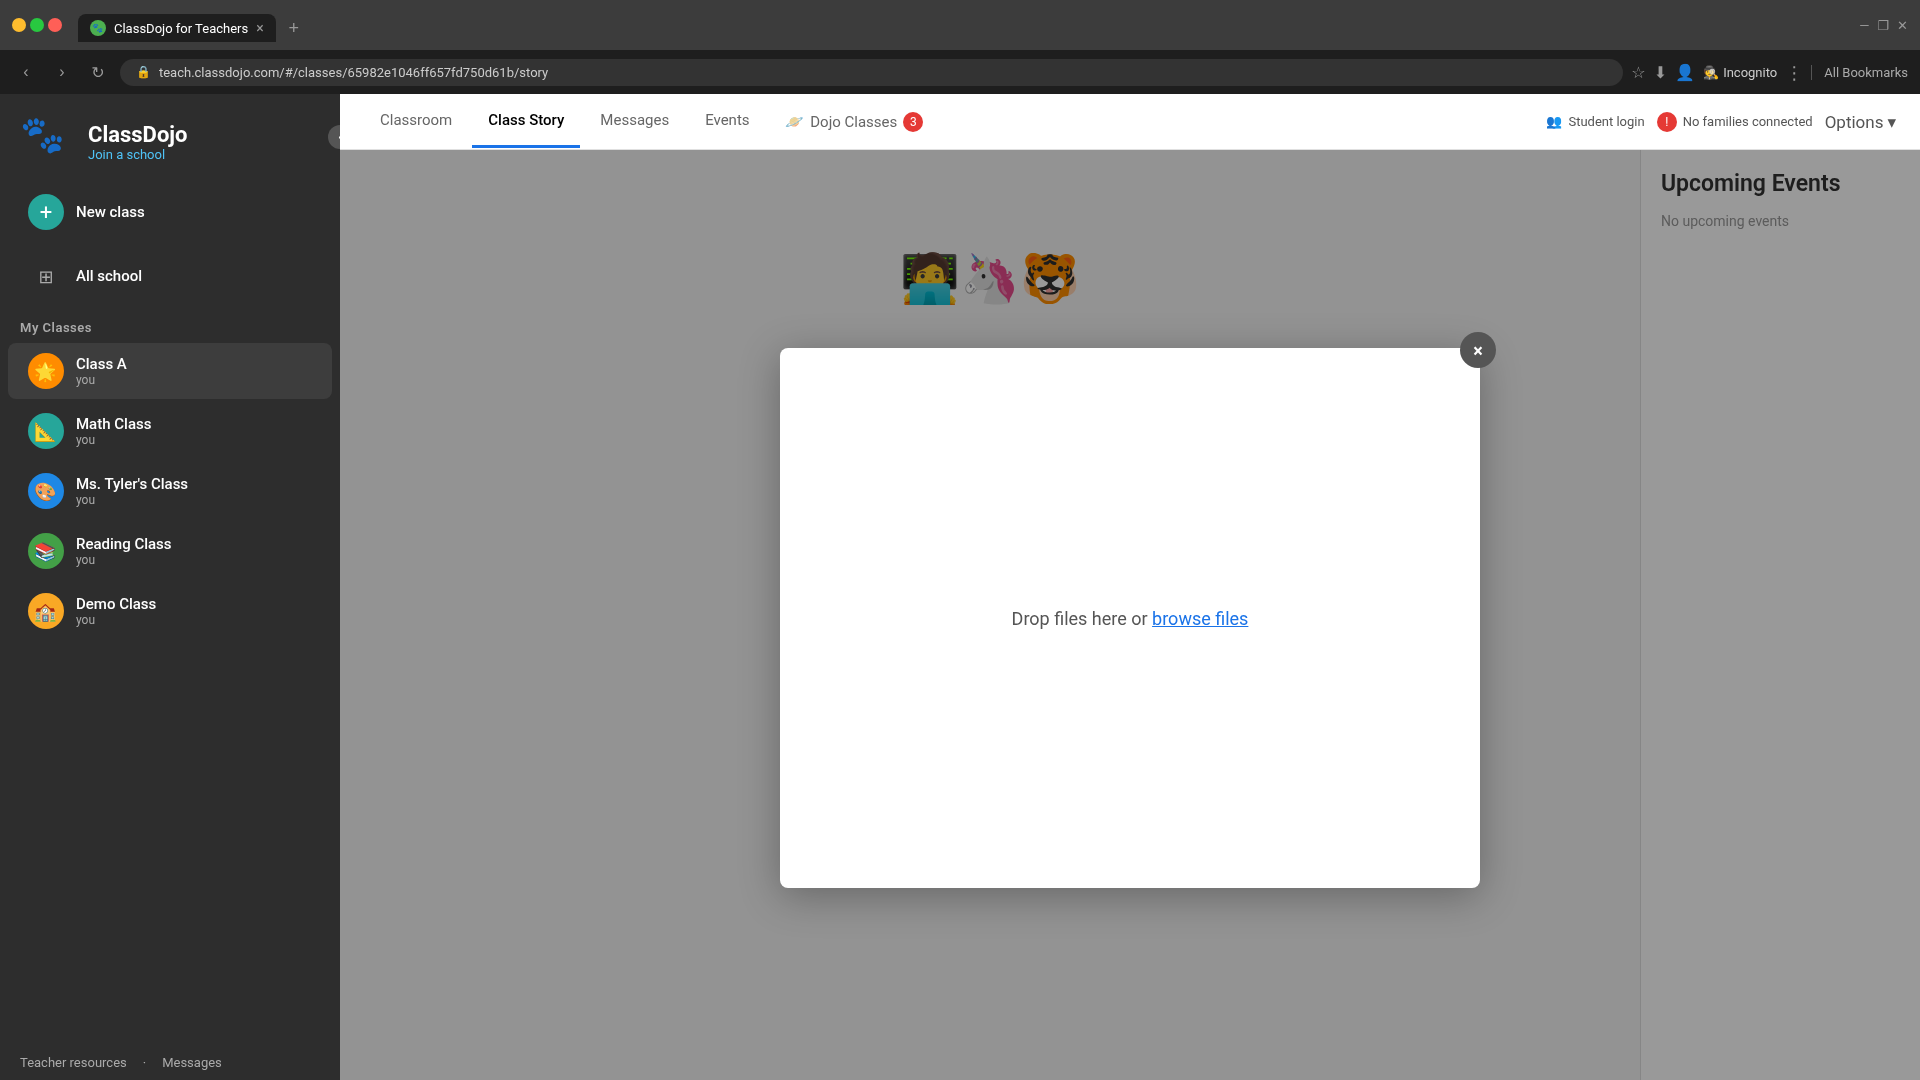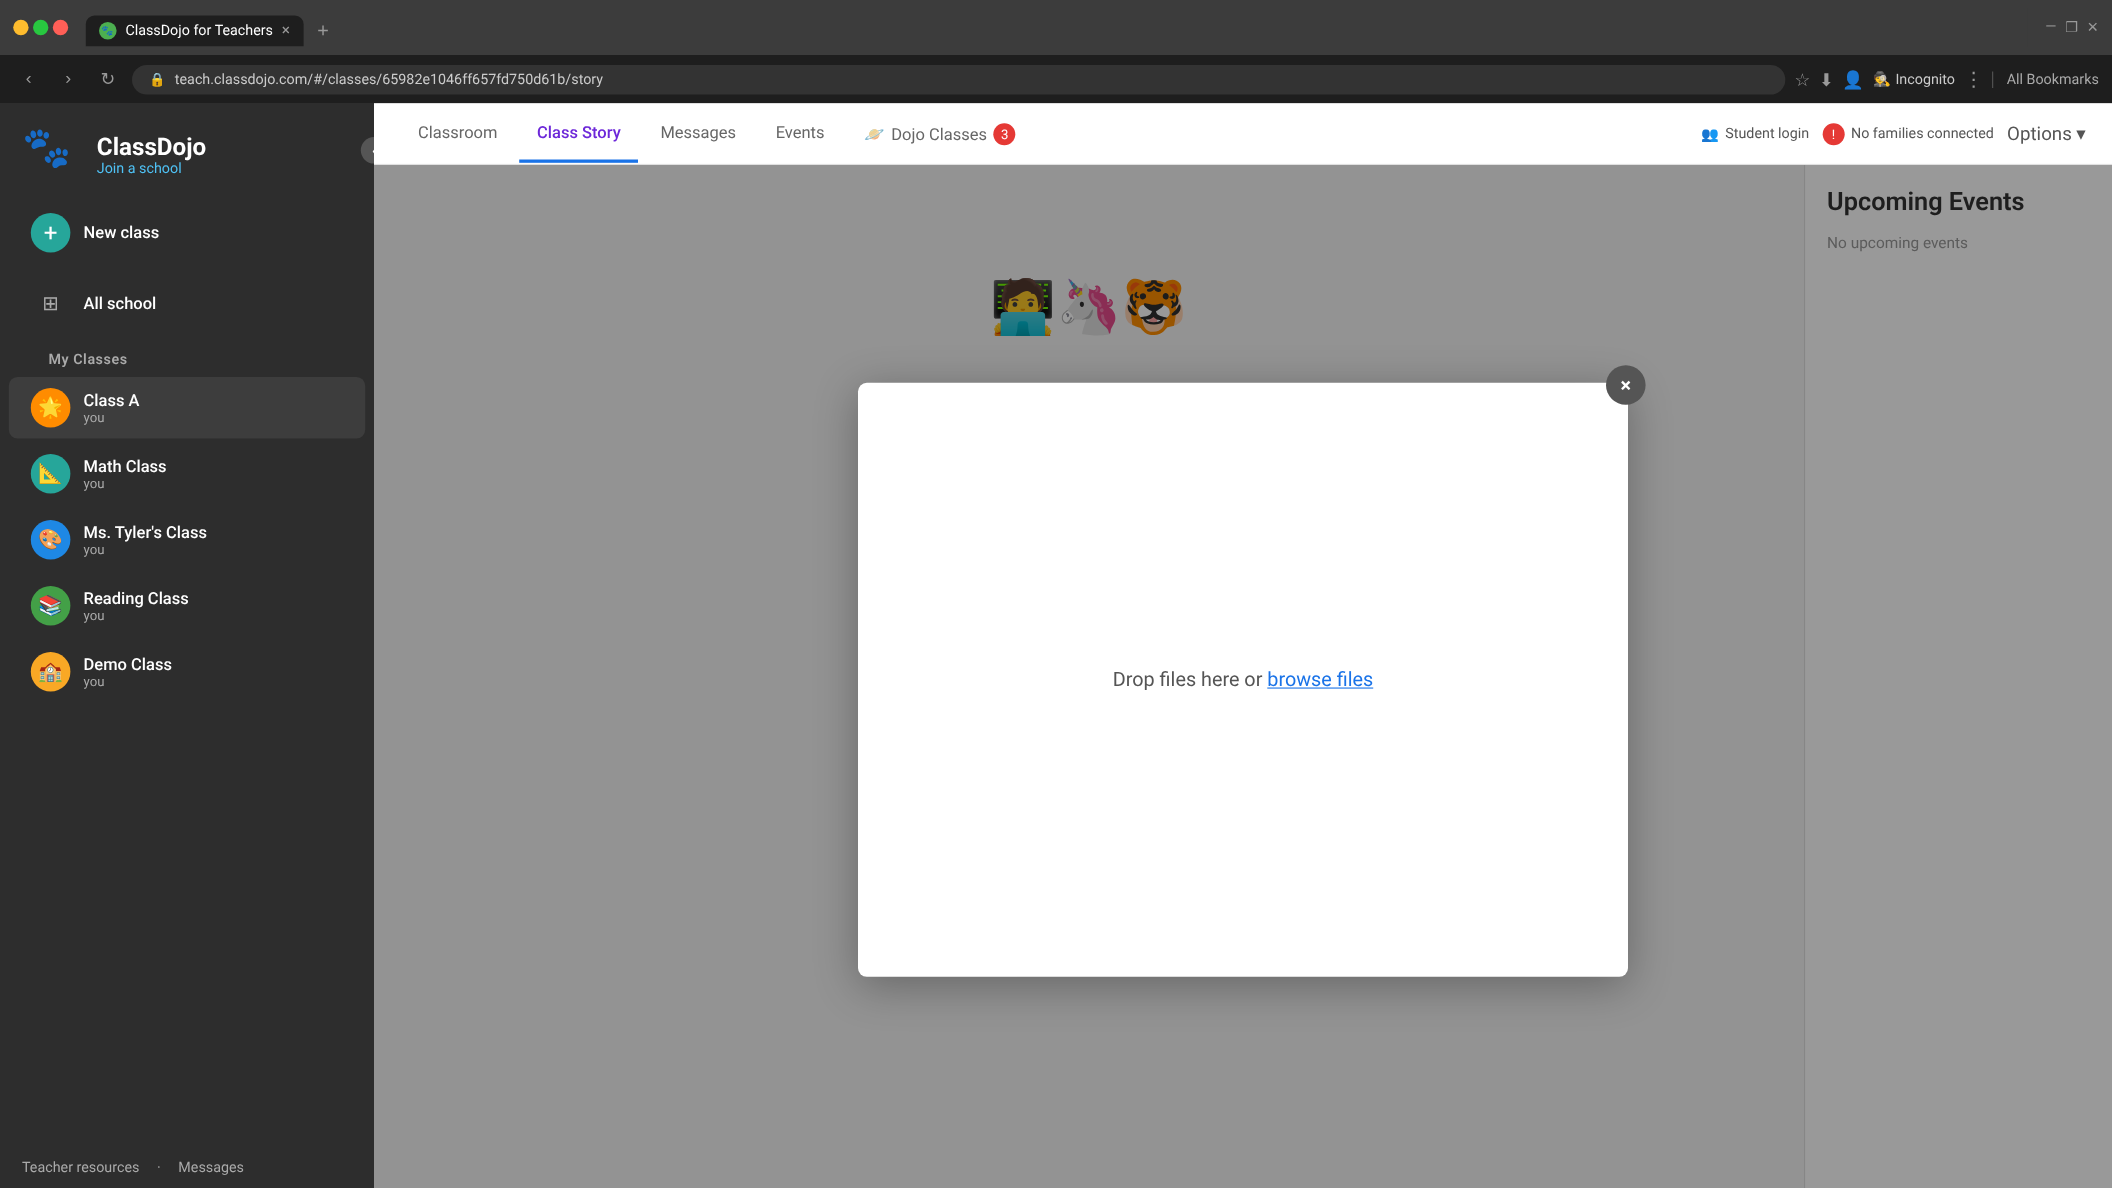--- a/index.html
+++ b/index.html
@@ -28,21 +28,21 @@
     .app-container { display: flex; height: calc(1080px - 88px); background: #f0f0f0; }
 
     
     .sidebar { width: 340px; background: #2d2d2d; color: white; display: flex; flex-direction: column; overflow-y: auto; flex-shrink: 0; }
     .sidebar-header { padding: 20px 20px 10px; display: flex; align-items: center; gap: 12px; position: relative; }
     .logo { width: 56px; height: 56px; }
     .sidebar-brand { display: flex; flex-direction: column; }
     .brand-name { font-size: 22px; font-weight: bold; color: white; }
     .brand-sub { color: #4fc3f7; font-size: 13px; cursor: pointer; }
     .collapse-btn { position: absolute; right: -12px; top: 50%; transform: translateY(-50%); width: 24px; height: 24px; background: #555; border-radius: 50%; display: flex; align-items: center; justify-content: center; cursor: pointer; color: white; font-size: 12px; z-index: 10; }
-    .sidebar-section-label { padding: 12px 20px 6px; font-size: 13px; color: #aaa; font-weight: 600; letter-spacing: 0.5px; margin-left: 24px; }
+    .sidebar-section-label { padding: 12px 20px 6px; font-size: 13px; color: #aaa; font-weight: 600; letter-spacing: 0.5px; }
     .sidebar-item { display: flex; align-items: center; gap: 12px; padding: 10px 20px; cursor: pointer; border-radius: 8px; margin: 2px 8px; }
     .sidebar-item.active { background: #3d3d3d; }
     .class-dot { width: 36px; height: 36px; border-radius: 50%; display: flex; align-items: center; justify-content: center; font-size: 18px; flex-shrink: 0; }
     .class-dot.orange { background: #ff8c00; }
     .class-dot.teal { background: #26a69a; }
     .class-dot.blue { background: #1e88e5; }
     .class-dot.green { background: #43a047; }
     .class-dot.yellow { background: #f9a825; }
     .class-info { display: flex; flex-direction: column; }
     .class-name { font-size: 15px; color: white; font-weight: 500; }
@@ -51,21 +51,21 @@
     .plus-circle { width: 36px; height: 36px; border-radius: 50%; background: #26a69a; display: flex; align-items: center; justify-content: center; color: white; font-size: 22px; flex-shrink: 0; }
     .all-classes-btn { display: flex; align-items: center; gap: 12px; padding: 10px 20px; cursor: pointer; margin: 4px 8px; }
     .grid-icon { width: 36px; height: 36px; display: flex; align-items: center; justify-content: center; color: #aaa; font-size: 18px; flex-shrink: 0; }
     .sidebar-footer { margin-top: auto; padding: 16px 20px; display: flex; gap: 16px; font-size: 13px; color: #aaa; }
     .sidebar-footer a { color: #aaa; cursor: pointer; text-decoration: none; }
 
     
     .main-content { flex: 1; display: flex; flex-direction: column; overflow: hidden; }
     .top-nav { display: flex; align-items: center; padding: 4px 24px; background: white; border-bottom: 1px solid #e0e0e0; height: 56px; gap: 4px; }
     .nav-tab { padding: 16px 16px; font-size: 15px; color: #666; cursor: pointer; border-bottom: 3px solid transparent; }
-    .nav-tab.active { color: #6d28d9; border-bottom: 3px solid #1a73e8; font-weight: 500; }
+    .nav-tab.active { color: #000000; border-bottom: 3px solid #1a73e8; font-weight: 500; }
     .nav-tab-dojo { display: flex; align-items: center; gap: 6px; padding: 16px 16px; font-size: 15px; color: #666; cursor: pointer; }
     .dojo-badge { background: #e53935; color: white; border-radius: 50%; width: 20px; height: 20px; font-size: 12px; display: flex; align-items: center; justify-content: center; }
     .top-actions { margin-left: auto; display: flex; align-items: center; gap: 12px; }
     .student-login-btn { display: flex; align-items: center; gap: 6px; font-size: 13px; color: #555; cursor: pointer; }
     .families-btn { display: flex; align-items: center; gap: 6px; font-size: 13px; color: #555; cursor: pointer; }
     .families-icon { width: 20px; height: 20px; background: #e53935; border-radius: 50%; display: flex; align-items: center; justify-content: center; color: white; font-size: 12px; }
     .options-btn { font-size: 17px; color: #555; cursor: pointer; display: flex; align-items: center; gap: 4px; }
 
     
     .content-area { flex: 1; display: flex; overflow: hidden; background: #f5f5f5; position: relative; }

